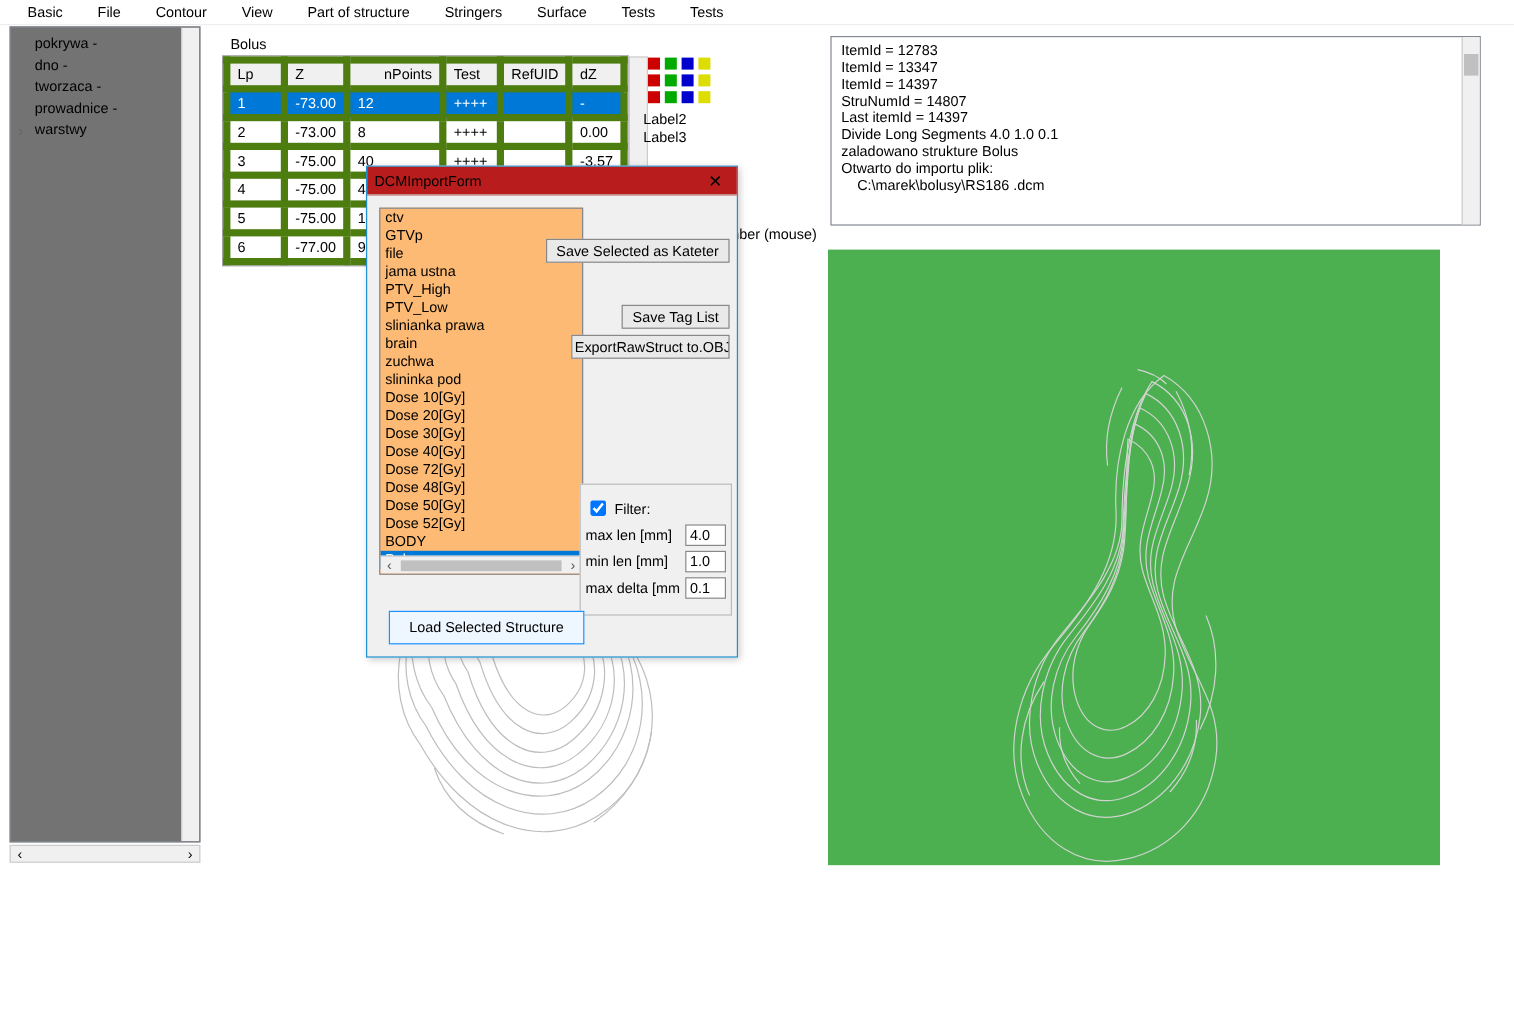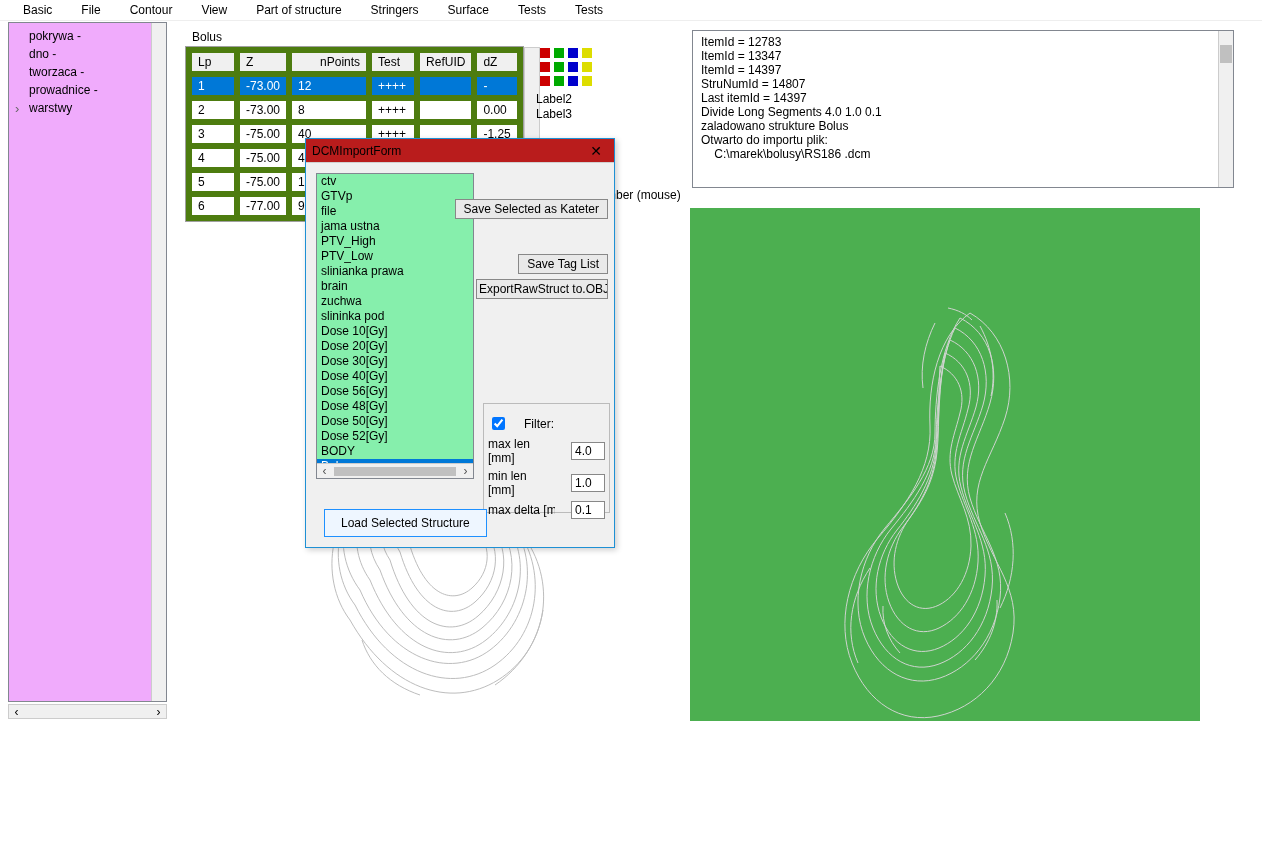--- a/index.html
+++ b/index.html
@@ -1,21 +1,21 @@
 <!DOCTYPE html>
 <html><head>
 <meta charset="utf-8">
 <style>
   * { box-sizing: border-box; font-family: "Segoe UI", Tahoma, sans-serif; font-size: 12px; }
   body { margin: 0; background: #fff; width: 1262px; height: 847px; position: relative; overflow: hidden; }
 
   .menubar { display: flex; gap: 14px; padding: 3px 8px; background: #fff; border-bottom: 1px solid #eee; }
   .menubar span { cursor: default; margin-left: 15px; }
 
-  .tree-panel { position: absolute; top: 22px; left: 8px; width: 159px; height: 680px; border: 1px solid #828790; background: #f0abfc; padding: 4px 2px; overflow-y: auto; }
+  .tree-panel { position: absolute; top: 22px; left: 8px; width: 159px; height: 680px; border: 1px solid #828790; background: #737373; padding: 4px 2px; overflow-y: auto; }
   .tree-item { padding: 2px 0 2px 18px; position: relative; }
   .tree-item.dash::after { content: " -"; }
   .tree-item.expand::before { content: "›"; position: absolute; left: 4px; color: #666; font-size: 13px; }
   .tree-panel .vscroll { position:absolute; right:0; top:0; bottom:0; width:15px; background:#f0f0f0; border-left:1px solid #ccc;}
 
   .hscroll-bottom { position:absolute; left:8px; top:704px; width:159px; height:15px; background:#f0f0f0; border:1px solid #ccc; display:flex; justify-content:space-between; align-items:center;}
   .hscroll-bottom .arrow { width:15px; text-align:center; }
 
   .title { position:absolute; left:192px; top:30px; }
 
@@ -37,33 +37,33 @@
   .log-panel .vscroll { position:absolute; right:0; top:0; bottom:0; width:15px; background:#f0f0f0; border-left:1px solid #ccc;}
   .log-panel .vscroll .thumb{position:absolute; top:14px; left:1px; right:1px; height:18px; background:#c0c0c0;}
 
   .render-left { position:absolute; left:300px; top:290px; width:290px; height:420px; }
   .render-right { position:absolute; left:690px; top:208px; width:510px; height:513px; background:#4caf50; }
 
   .dialog { position:absolute; left:305px; top:138px; width:310px; height:410px; background:#f0f0f0; border:1px solid #1e90d4; box-shadow:2px 2px 6px rgba(0,0,0,0.2);}
   .dialog-titlebar { height:24px; background:#b91c1c; display:flex; align-items:center; padding:0 6px; border-bottom:1px solid #d0d0d0;gap:48px;}
   .dialog-titlebar .title-text { flex:1; }
   .dialog-titlebar .close { width:24px; text-align:center; font-size:14px; cursor:default;}
-  .listbox { position:absolute; left:10px; top:34px; width:158px; height:306px; border:1px solid #828790; background:#86efac; overflow:hidden;}
+  .listbox { position:absolute; left:10px; top:34px; width:170px; height:306px; border:1px solid #828790; background:#fdba74; overflow:hidden;}
   .listbox .li { padding:0 4px; line-height:15px; }
   .listbox .li.selected { background:#0078d7; color:#fff;}
   .listbox .hscroll { position:absolute; left:0; right:0; bottom:0; height:15px; background:#f0f0f0; border-top:1px solid #ccc; display:flex; justify-content:space-between; align-items:center;}
   .listbox .hscroll .arrow{width:15px; text-align:center; color:#555;}
   .listbox .hscroll .thumb{flex:1; height:9px; margin:0 2px; background:#c0c0c0;}
 
   .btn { display:inline-block; border:1px solid #888; background:#e9e9e9; padding:2px 8px; cursor:default;}
   .btn.primary { border:1.5px solid #1e90ff; padding:6px 16px; background:#eef6ff;}
 
   .side-buttons { position:absolute; right:6px; }
   .filter-box { position:absolute; left:177px; top:264px; width:127px; height:110px; border:1px solid #bbb; background:#f0f0f0; padding:6px 4px; font-size:11.5px;}
-  .filter-row { display:flex; align-items:center; margin:4px 0; gap:16px;}
+  .filter-row { display:flex; align-items:center; margin:4px 0; gap:4px;}
   .filter-row input[type=text]{ width:34px; height:18px; border:1px solid #888; background:#fff; text-align:left; padding:0 3px;}
 
   .struct-btn { position:absolute; left:18px; top:370px;}
   
   .mouse-label { position:absolute; left:606px; top:188px; font-size:12px; }
 
   
   .wire path { fill:none; stroke:#bdbdbd; stroke-width:1;}
   .wire.light path { stroke:#cfd4cf;}
 </style>
@@ -125,21 +125,21 @@
           <td>++++</td>
           <td></td>
           <td>0.00</td>
         </tr>
         <tr>
           <td>3</td>
           <td>-75.00</td>
           <td>40</td>
           <td>++++</td>
           <td></td>
-          <td>-1.25</td>
+          <td>-3.57</td>
         </tr>
         <tr>
           <td>4</td>
           <td>-75.00</td>
           <td>42</td>
           <td></td>
           <td></td>
           <td></td>
         </tr>
         <tr>
@@ -252,21 +252,21 @@
         <div class="li">PTV_High</div>
         <div class="li">PTV_Low</div>
         <div class="li">slinianka prawa</div>
         <div class="li">brain</div>
         <div class="li">zuchwa</div>
         <div class="li">slininka pod</div>
         <div class="li">Dose 10[Gy]</div>
         <div class="li">Dose 20[Gy]</div>
         <div class="li">Dose 30[Gy]</div>
         <div class="li">Dose 40[Gy]</div>
-        <div class="li">Dose 56[Gy]</div>
+        <div class="li">Dose 72[Gy]</div>
         <div class="li">Dose 48[Gy]</div>
         <div class="li">Dose 50[Gy]</div>
         <div class="li">Dose 52[Gy]</div>
         <div class="li">BODY</div>
         <div class="li selected">Bolus</div>
       </div>
     <div class="hscroll">
       <span class="arrow">‹</span>
       <span class="thumb"></span>
       <span class="arrow">›</span>

